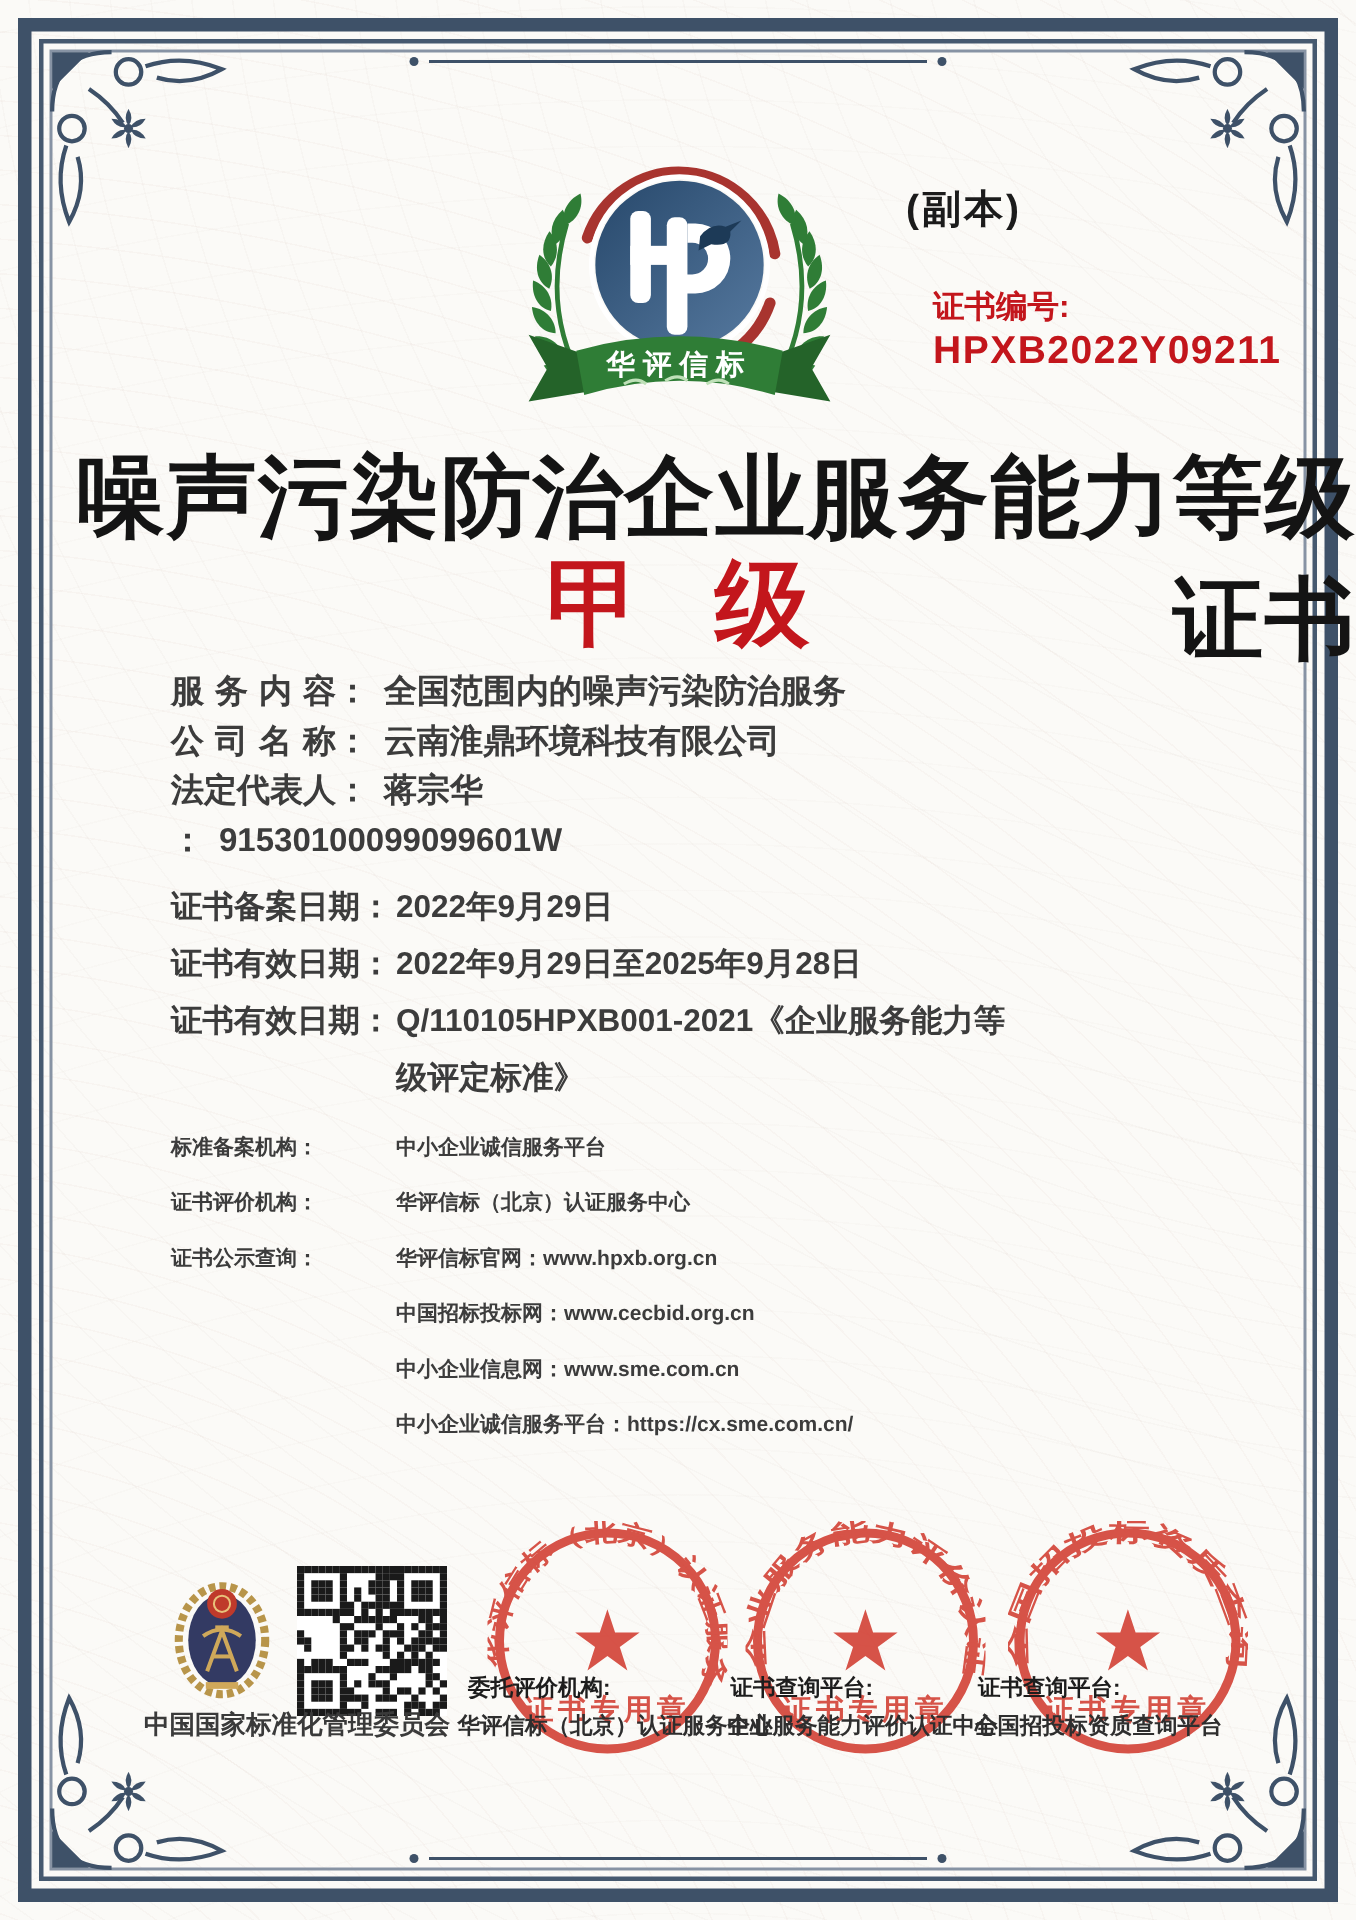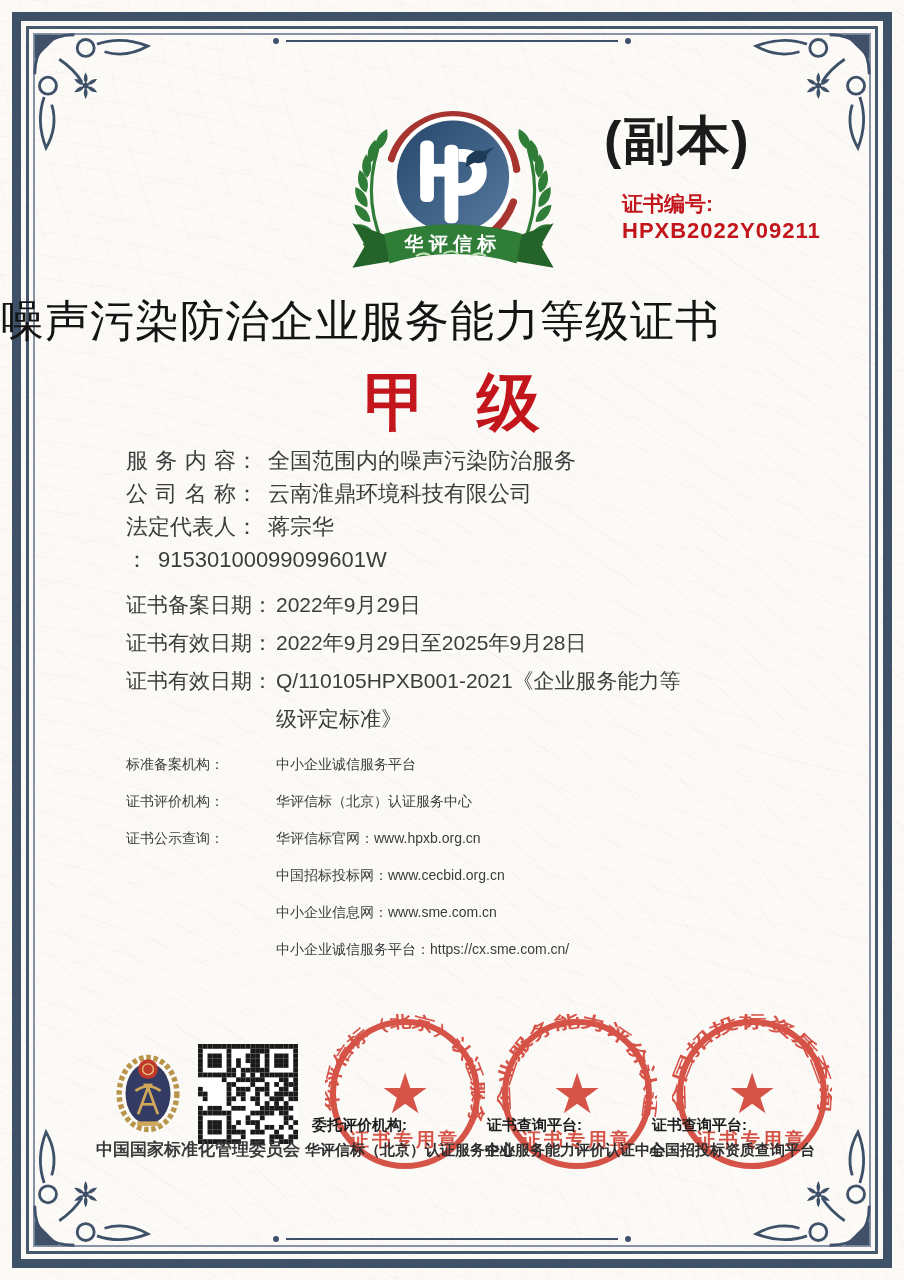--- a/index.html
+++ b/index.html
@@ -18,29 +18,29 @@
   .corner.tl{left:31px;top:31px;}
   .corner.tr{right:31px;top:31px;transform:scaleX(-1);}
   .corner.bl{left:31px;bottom:31px;transform:scaleY(-1);}
   .corner.br{right:31px;bottom:31px;transform:scale(-1,-1);}
   .deco{position:absolute;height:2px;width:332px;left:286px;background:#3e5168;}
   .deco.top{top:40px;} .deco.bot{top:1238px;}
   .deco i{position:absolute;width:6px;height:6px;border-radius:50%;background:#3e5168;top:-2px;}
   .deco i.l{left:-13px;} .deco i.r{right:-13px;}
   
   .logo{position:absolute;left:338px;top:94px;width:230px;height:180px;}
-  .copy-label{position:absolute;left:604px;top:106px;font-size:52px;font-weight:800;color:#1b1b1b;letter-spacing:2px;}
+  .copy-label{position:absolute;left:604px;top:122px;font-size:26px;font-weight:800;color:#1b1b1b;letter-spacing:2px;}
   .certno-label{position:absolute;left:622px;top:190px;font-size:21px;font-weight:800;color:#c3161c;}
-  .certno{position:absolute;left:622px;top:218px;font-size:22px;font-weight:800;color:#c3161c;letter-spacing:1px;}
-  .title{position:absolute;left:0;right:0;top:292px;margin:0;text-align:left;
-    font-size:44px;font-weight:400;color:#141414;letter-spacing:1px;}
+  .certno{position:absolute;left:622px;top:218px;font-size:26px;font-weight:800;color:#c3161c;letter-spacing:1px;}
+  .title{position:absolute;left:0;right:0;top:292px;margin:0;text-align:right;
+    font-size:60px;font-weight:700;color:#141414;letter-spacing:1px;}
   .grade{position:absolute;left:0;right:0;top:360px;text-align:center;
     font-size:63px;font-weight:900;color:#c3161c;letter-spacing:16px;text-indent:16px;}
   
-  .block{position:absolute;left:114px;color:#3c3c3c;font-weight:400;margin-left:12px;}
+  .block{position:absolute;left:114px;color:#3c3c3c;font-weight:700;}
   .row{display:flex;align-items:baseline;}
   .b1{top:444px;font-size:22px;line-height:33px;}
   .b1 .lbl{display:inline-block;width:110px;text-align:justify;text-align-last:justify;flex:0 0 110px;}
   .b1 .row.wide .lbl{width:auto;flex:0 0 auto;text-align-last:auto;}
   .b1 .val{margin-left:10px;}
   .b2{top:586px;font-size:21px;line-height:38px;}
   .b3{top:746px;font-size:14px;line-height:37px;}
   .lbl2{flex:0 0 150px;}
   .val2 span{display:block;}
   

